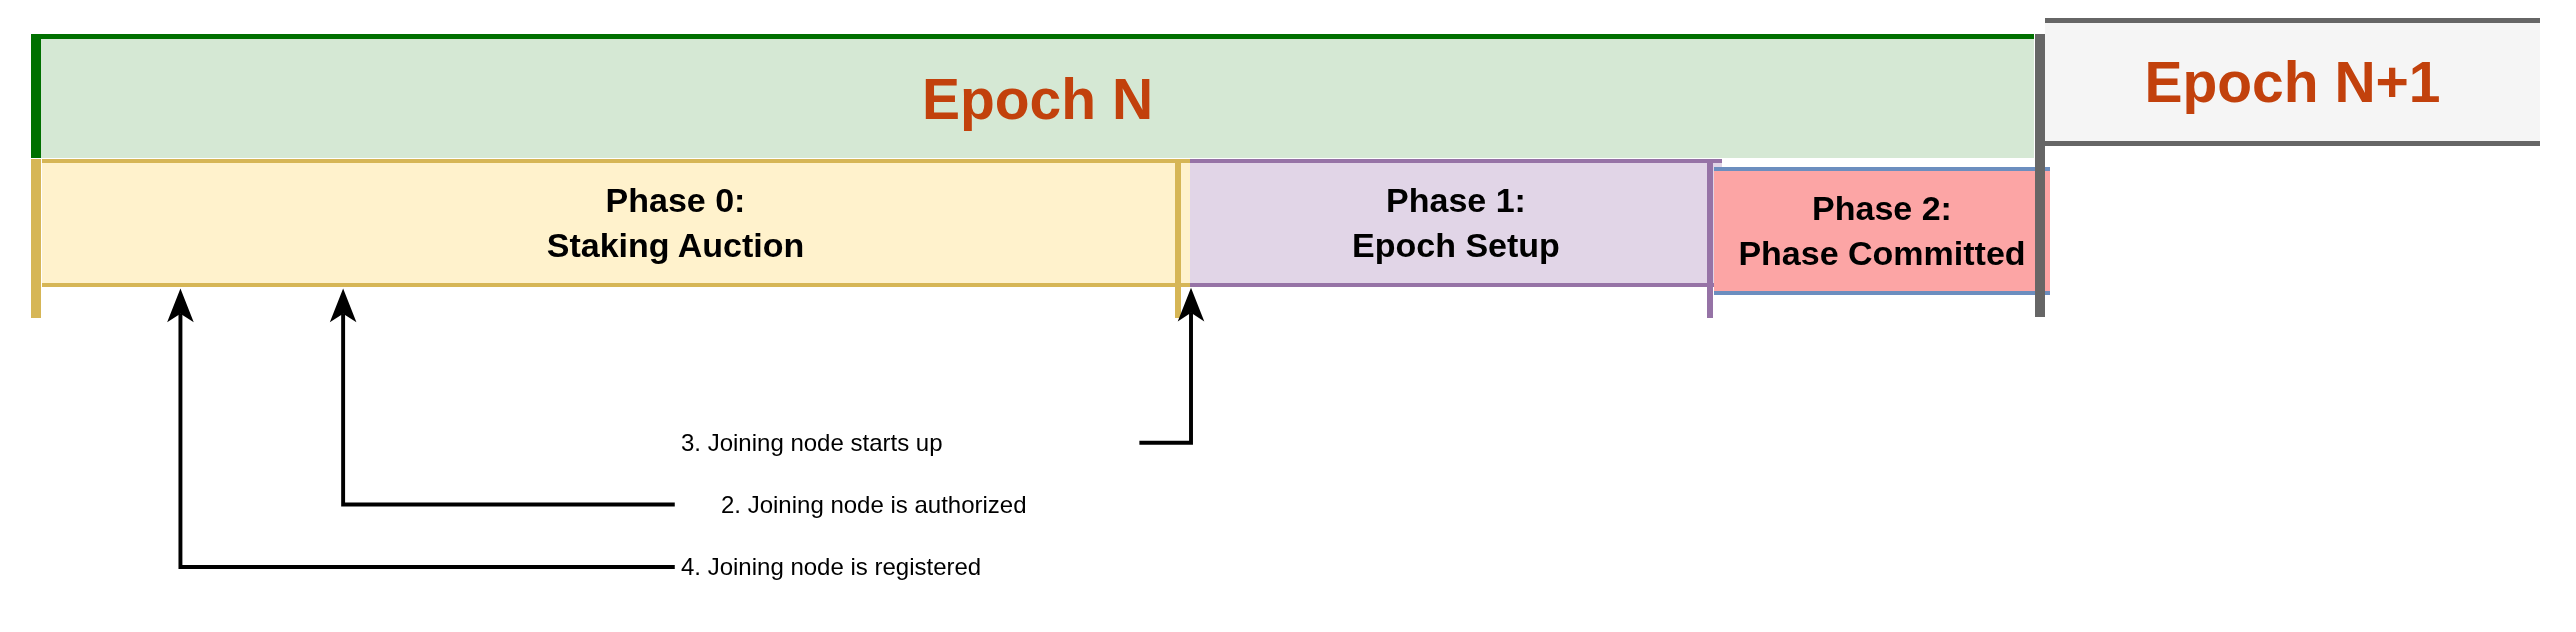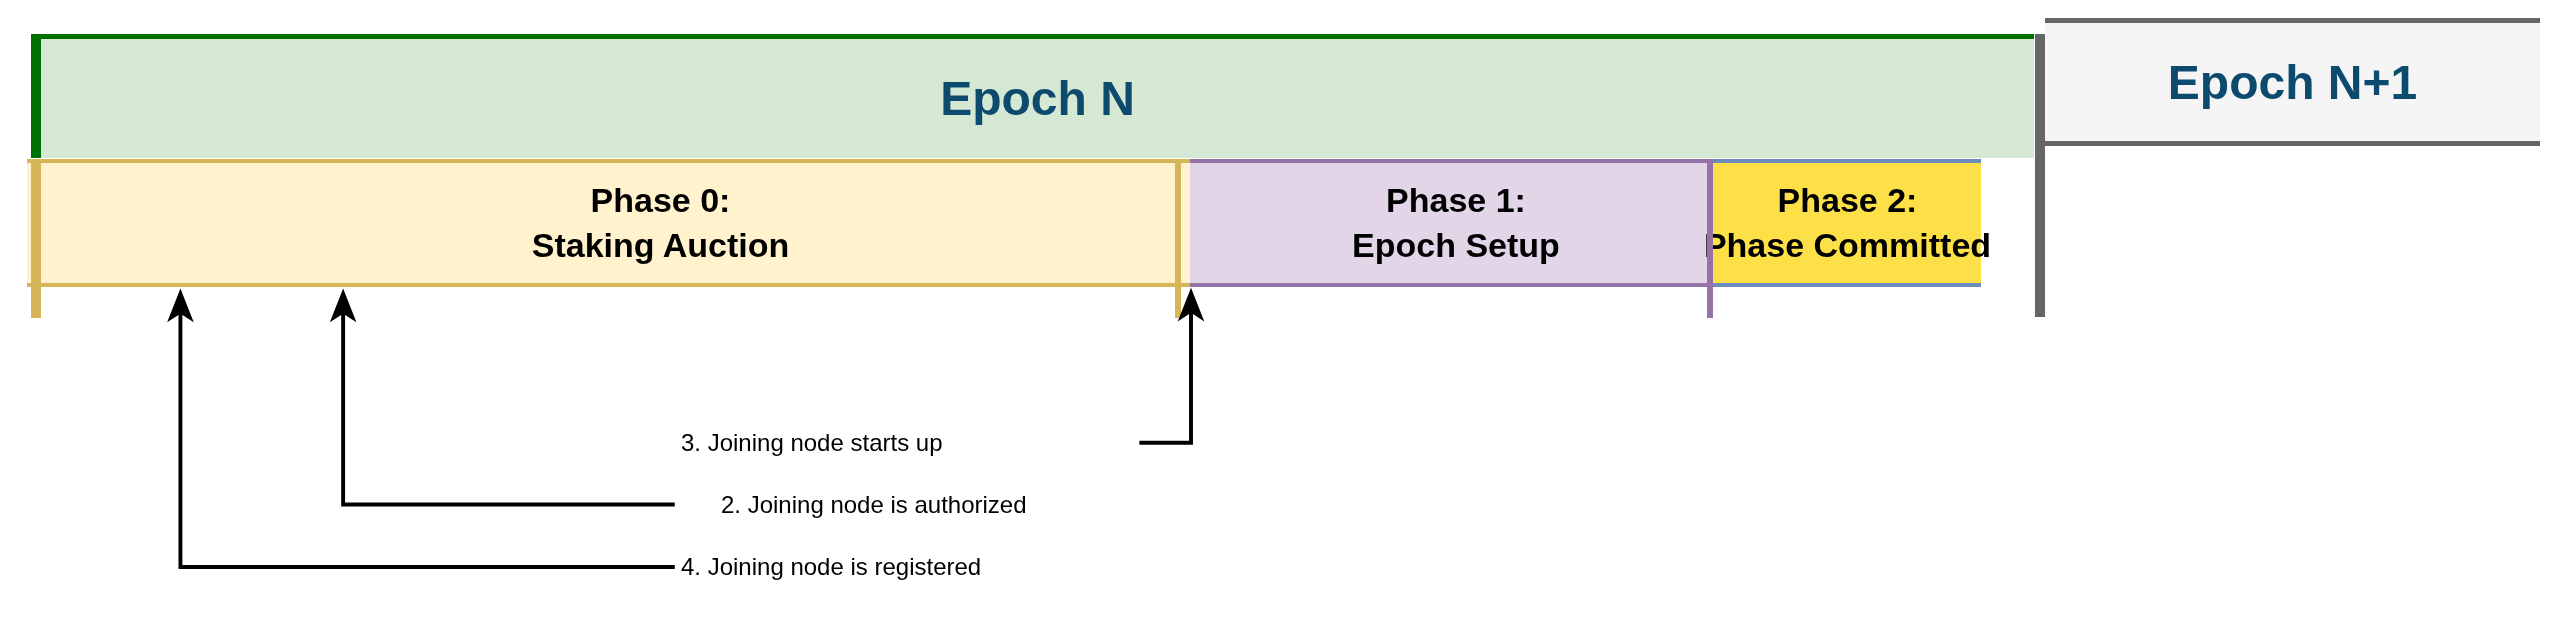--- a/index.html
+++ b/index.html
@@ -7,47 +7,47 @@
     position:relative;
     width:2576px;height:632px;
     background:#ffffff;
     font-family:"Liberation Sans",sans-serif;
     overflow:hidden;
   }
   .abs{position:absolute;box-sizing:border-box;}
   
   .epoch-bar{
     display:flex;align-items:center;justify-content:center;
-    font-weight:bold;font-size:48px;color:#0c4a6e;
+    font-weight:bold;font-size:57px;color:#c2410c;
   }
   #epochN{
     left:31px;top:34px;width:2003px;height:124px;
     background:#d5e8d4;
     border-top:5.5px solid #007000;
     border-left:10.2px solid #007000;
   }
   #epochN1{
     left:2045px;top:18px;width:495px;height:128px;
     background:#f5f5f5;
     border-top:5.5px solid #666666;
     border-bottom:5.5px solid #666666;
   }
   
   .phase-box{
     top:159px;height:128px;
     display:flex;flex-direction:column;align-items:center;justify-content:center;
     font-weight:bold;font-size:34px;line-height:45px;color:#000000;
     text-align:center;white-space:nowrap;
   }
-  #phase0{left:27px;width:1267px;background:#fff2cc;
+  #phase0{left:42px;width:1267px;background:#fff2cc;
     border-top:4.7px solid #d6b656;border-bottom:4.7px solid #d6b656;}
   #phase1{left:1190px;width:532px;background:#e1d5e7;
     border-top:4.7px solid #9673a6;border-bottom:4.7px solid #9673a6;}
-  #phase2{left:1714px;width:267px;background:#fde047;
-    border-top:4.7px solid #6c8ebf;border-bottom:4.7px solid #6c8ebf;}
+  #phase2{left:1714px;width:336px;background:#fca5a5;
+    border-top:4.7px solid #6c8ebf;border-bottom:4.7px solid #6c8ebf;margin-top:8px;}
   
   .tick{top:159px;height:159px;}
   #tick-phase0-start{left:31px;width:10.2px;background:#d6b656;}
   #tick-phase0-end{left:1175px;width:6.3px;background:#d6b656;}
   #tick-phase1-end{left:1707px;width:6.3px;background:#9673a6;}
   #epoch-divider{left:2035px;top:34px;width:10.2px;height:283px;background:#666666;}
   
   .note{
     left:681px;height:42px;line-height:42px;
     font-size:24px;color:#000000;white-space:nowrap;

